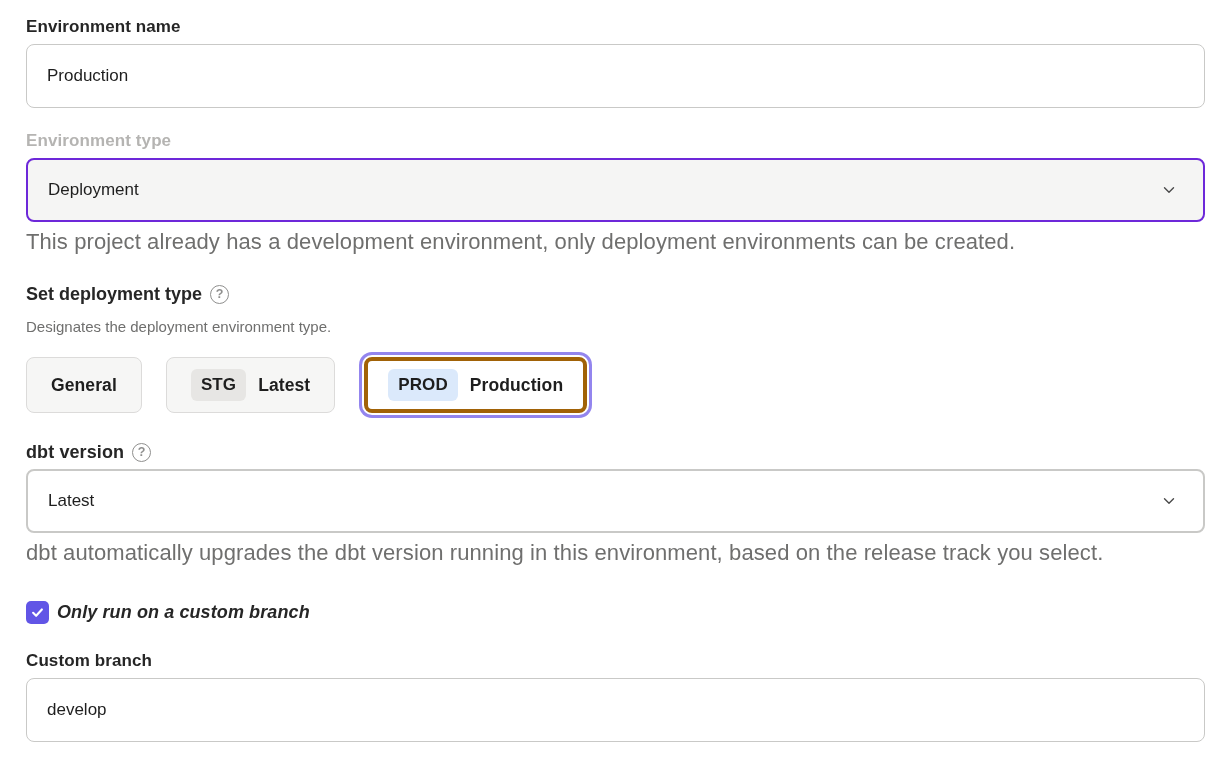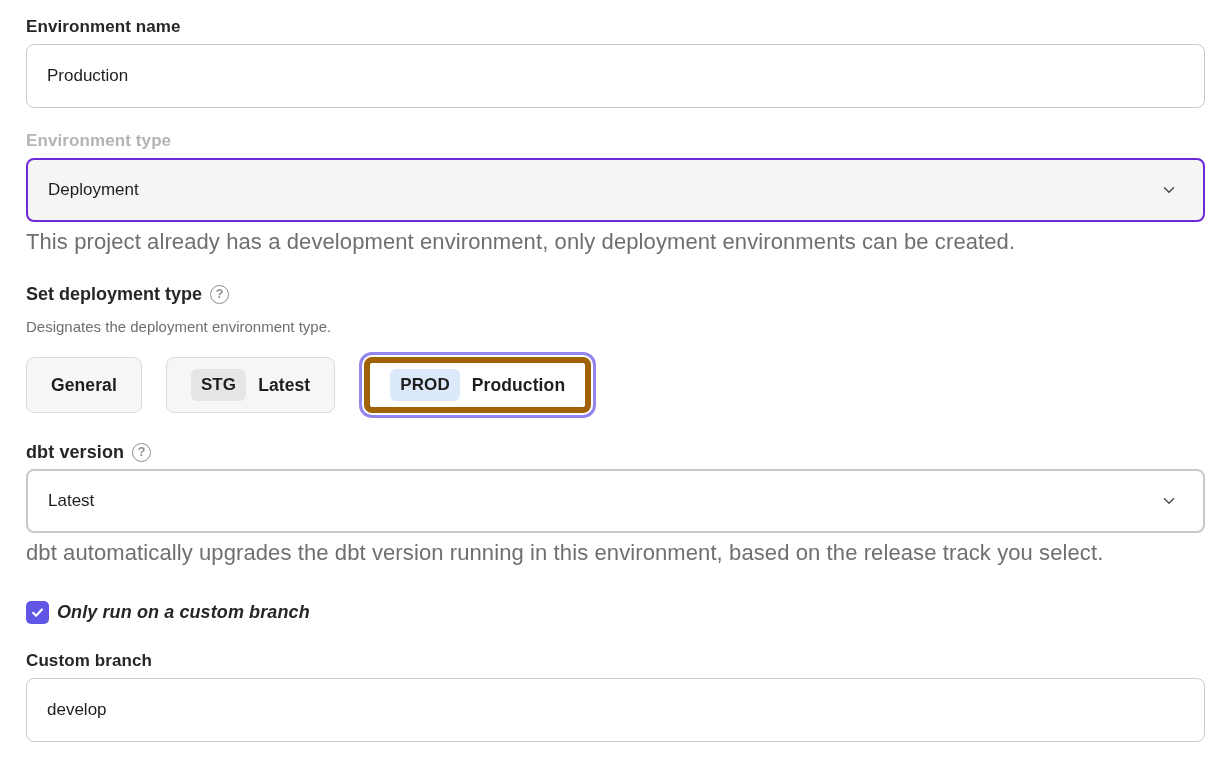--- a/index.html
+++ b/index.html
@@ -117,21 +117,21 @@
     padding: 6px 10px;
     border-radius: 6px;
     font-size: 17px;
     font-weight: 700;
     color: #1e1e1e;
   }
   .badge-stg { background: #e7e6e4; }
   .badge-prod { background: #dbe9fb; }
   .type-btn.selected {
     background: #ffffff;
-    border: 6px solid #a16207;
+    border: 4px solid #a16207;
     box-shadow: 0 0 0 2px #ffffff, 0 0 0 5px #9385ee;
     margin: 0 5px;
     padding: 0 20px;
   }
 
   .checkbox-row {
     display: flex;
     align-items: center;
     gap: 8px;
     margin-top: 38px;

